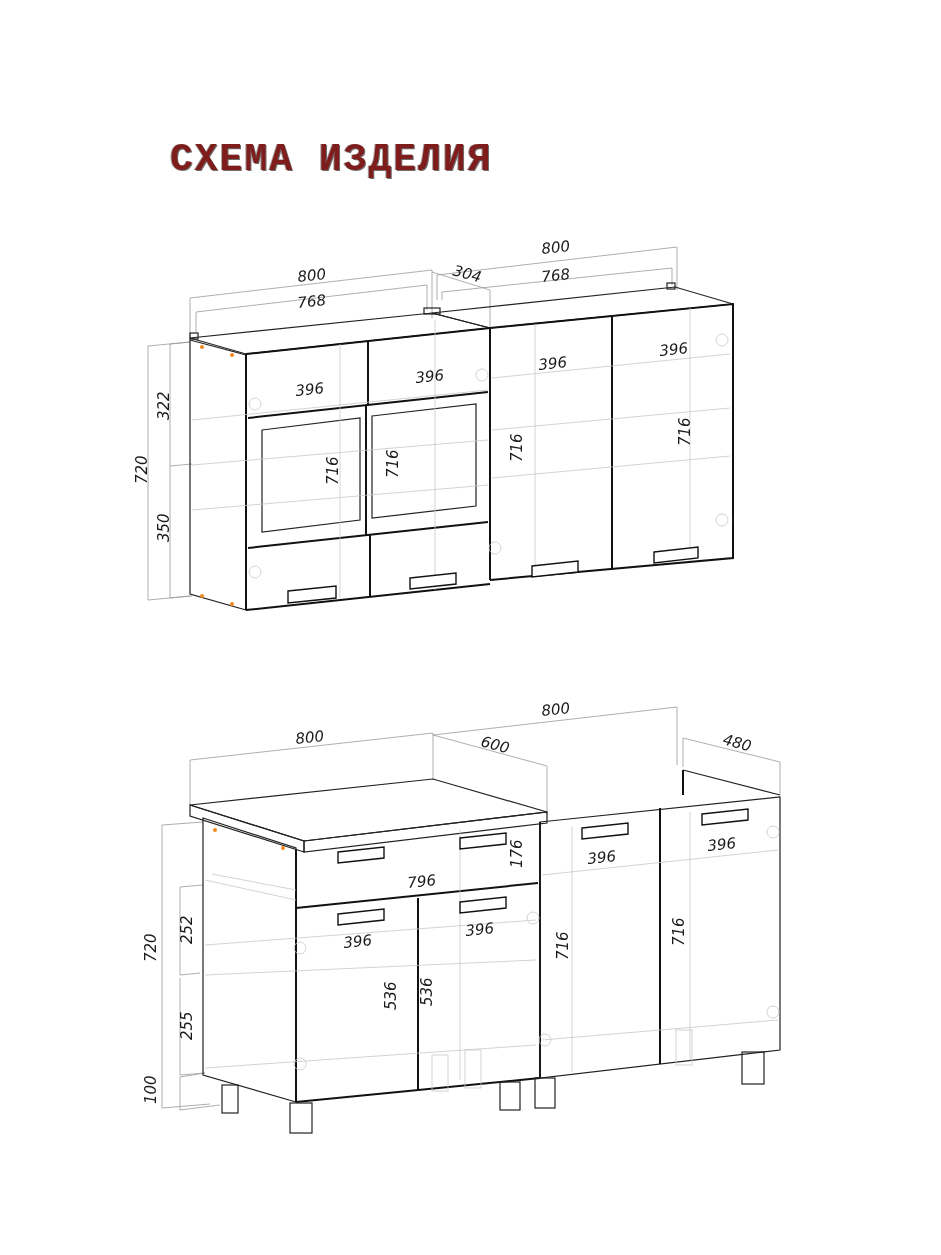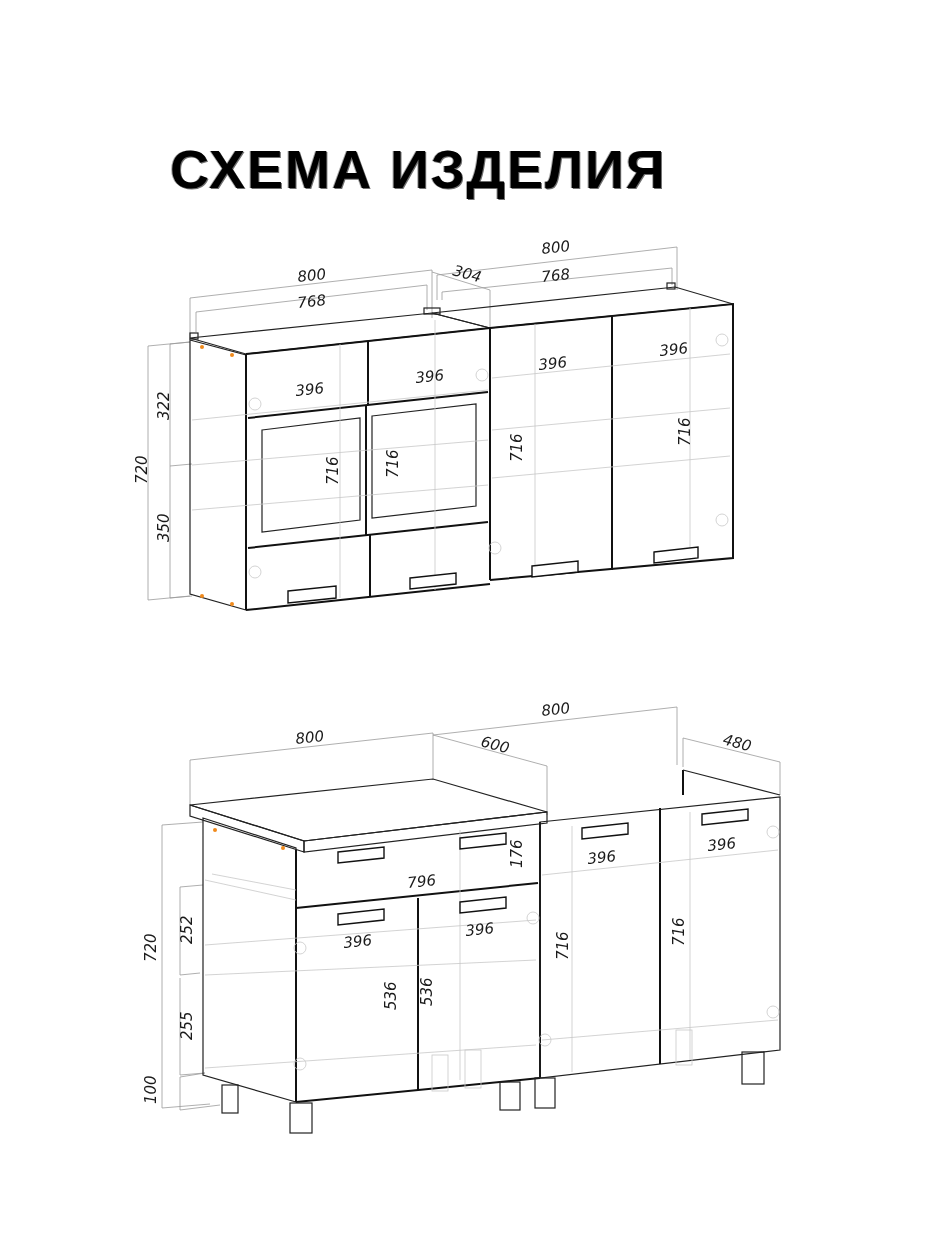--- a/index.html
+++ b/index.html
@@ -1,17 +1,17 @@
 <!DOCTYPE html>
 <html><head>
 <meta charset="utf-8">
 <style>
   html,body{margin:0;padding:0;background:#ffffff;}
   body{width:941px;height:1255px;position:relative;overflow:hidden;font-family:"DejaVu Sans",sans-serif;}
-  .title{position:absolute;left:170px;top:138px;font-family:Liberation Sans, sans-serif;font-weight:bold;font-size:54px;letter-spacing:2px;color:#000000;text-shadow:1px 1px 0 #6f6f6f, -1px 0 0 #a8a8a8;white-space:nowrap;}
+  .title{position:absolute;left:170px;top:138px;font-family:Liberation Mono, monospace;font-weight:bold;font-size:38px;letter-spacing:2px;color:#7f1d1d;text-shadow:1px 1px 0 #6f6f6f, -1px 0 0 #a8a8a8;white-space:nowrap;}
   svg{position:absolute;left:0;top:0;}
   .dim{font-family:"DejaVu Sans",sans-serif;font-style:italic;font-size:15px;fill:#1a1a1a;}
   .thin{stroke:#9a9a9a;stroke-width:0.8;fill:none;}
   .ghost{stroke:#c8c8c8;stroke-width:0.8;fill:none;}
   .bold{stroke:#111;stroke-width:2;fill:none;}
   .med{stroke:#222;stroke-width:1.2;fill:none;}
   .handle{stroke:#111;stroke-width:1.4;fill:#fff;}
 </style>
 </head>
 <body>

